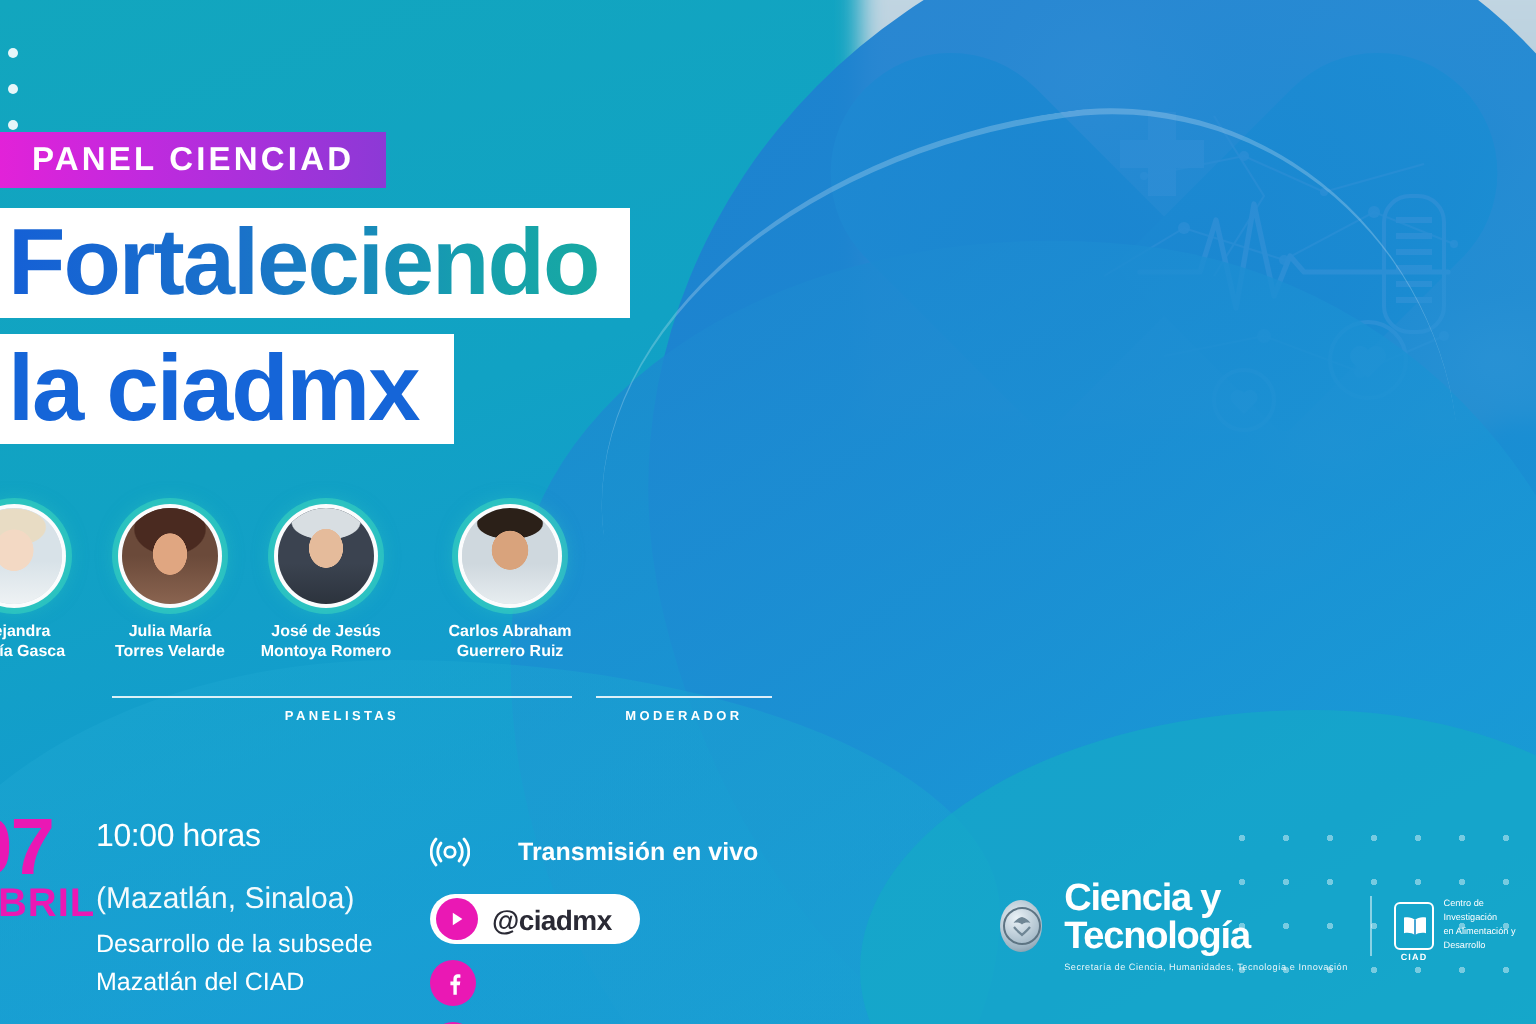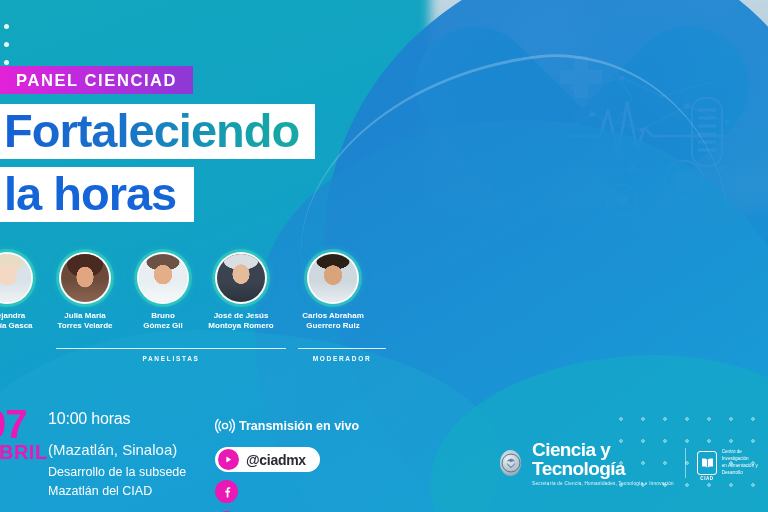--- a/index.html
+++ b/index.html
@@ -115,21 +115,21 @@
   .date { position:absolute; left:-16px; top:406px; color:#ea18b4;
     font-weight:bold; line-height:.92; }
   .date .dnum { font-size:40px; letter-spacing:-1px; }
   .date .dmon { font-size:20px; letter-spacing:.5px; }
 
   .info { position:absolute; left:48px; top:410px; color:#fff; }
   .info .hora { font-size:16px; font-weight:normal; letter-spacing:-.2px; }
   .info .city { font-size:15px; opacity:.95; margin-top:13px; }
   .info .venue { font-size:12.5px; line-height:1.25; margin-top:7px; }
 
-  .live { position:absolute; left:215px; top:418px; display:flex; align-items:center; gap:4px; }
+  .live { position:absolute; left:215px; top:418px; display:flex; align-items:center; gap:24px; }
   .live .lv-txt { color:#fff; font-size:12.5px; font-weight:bold; }
 
   .socials { position:absolute; left:215px; top:447px; display:flex; align-items:flex-start; gap:8px;flex-direction:column; }
   .handle-pill { height:25px; background:#fff; border-radius:13px;
     display:flex; align-items:center; padding:0 14px 0 3px; gap:7px; }
   .yt-btn { width:21px; height:21px; border-radius:50%; background:#ea18b4;
     display:flex; align-items:center; justify-content:center; }
   .handle-txt { color:#2a2a35; font-size:14px; font-weight:bold; letter-spacing:-.3px; }
   .sicon { width:23px; height:23px; border-radius:50%; background:#ea18b4;
     display:flex; align-items:center; justify-content:center; color:#fff; }
@@ -219,21 +219,21 @@
   <div class="dots-grid"></div>
 
   <div class="badge">
     <span>PANEL CIENCIAD</span>
   </div>
 
   <div class="title1">
     <span>Fortaleciendo</span>
   </div>
   <div class="title2">
-    <span>la horas</span>
+    <span>la ciadmx</span>
   </div>
 
   <div class="people">
 
     <div class="person">
       <div class="avatar">
         <div class="face" style="background:
           radial-gradient(ellipse 16px 17px at 50% 44%, #f3d9c4 60%, rgba(243,217,196,0) 62%),
           radial-gradient(ellipse 24px 14px at 50% 20%, #e8dcc4 65%, rgba(232,220,196,0) 68%),
           linear-gradient(180deg,#d8e2e8 55%, #eef2f4);"></div>
@@ -246,30 +246,20 @@
       <div class="avatar">
         <div class="face" style="background:
           radial-gradient(ellipse 14px 17px at 50% 48%, #e0a681 60%, rgba(224,166,129,0) 62%),
           radial-gradient(ellipse 25px 18px at 50% 22%, #4a2a20 70%, rgba(74,42,32,0) 73%),
           linear-gradient(180deg,#6b4a3a 50%, #8a6450);"></div>
       </div>
       <div class="pname">Julia María</div>
       <div class="pname">Torres Velarde</div>
     </div>
 
-    <div class="person">
-      <div class="avatar">
-        <div class="face" style="background:
-          radial-gradient(ellipse 15px 16px at 50% 43%, #e3ae88 60%, rgba(227,174,136,0) 62%),
-          radial-gradient(ellipse 23px 12px at 50% 17%, #6b5244 70%, rgba(107,82,68,0) 73%),
-          linear-gradient(180deg,#e8eef1 58%, #f6f8f9);"></div>
-      </div>
-      <div class="pname">Bruno</div>
-      <div class="pname">Gómez Gil</div>
-    </div>
 
     <div class="person">
       <div class="avatar">
         <div class="face" style="background:
           radial-gradient(ellipse 14px 16px at 50% 42%, #e5bb9b 60%, rgba(229,187,155,0) 62%),
           radial-gradient(ellipse 24px 12px at 50% 15%, #d8dee2 70%, rgba(216,222,226,0) 73%),
           linear-gradient(180deg,#3b4350 58%, #2c333d);"></div>
       </div>
       <div class="pname">José de Jesús</div>
       <div class="pname">Montoya Romero</div>

